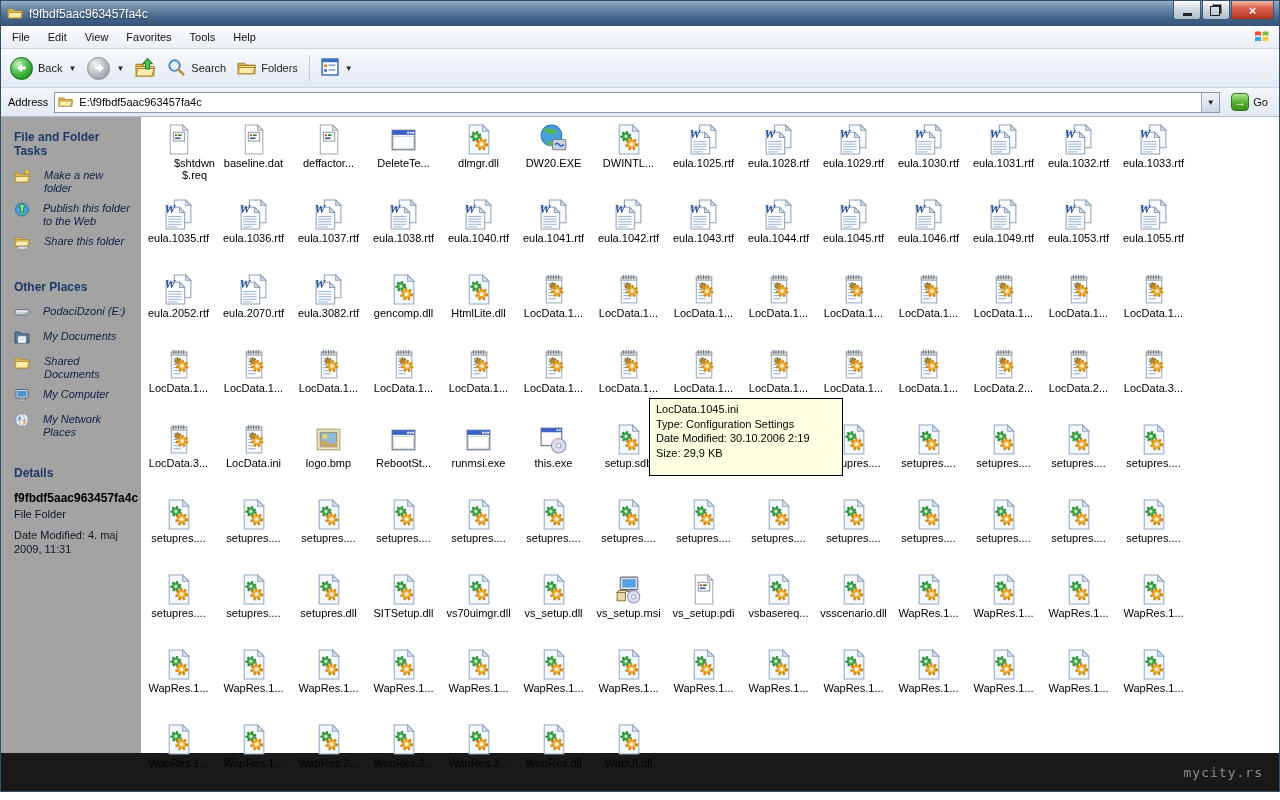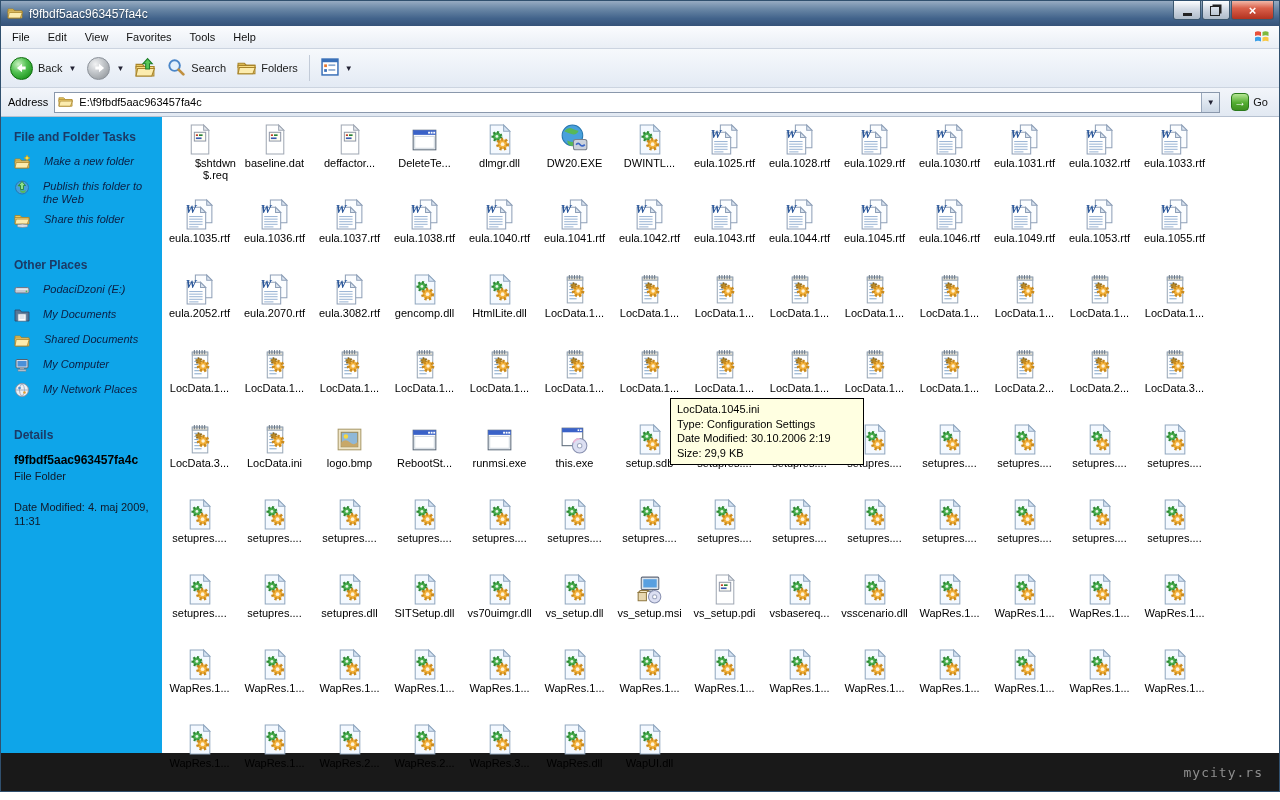--- a/index.html
+++ b/index.html
@@ -42,37 +42,37 @@
     display:flex;align-items:center;padding-left:3px;gap:4px;}
   .addr-input{flex:1;border:none;outline:none;font:11px "Liberation Sans",sans-serif;color:#000;background:transparent;}
   .addr-drop{width:17px;height:19px;flex:none;border-left:1px solid #9aa8bc;font-size:8px;color:#223;
     background:linear-gradient(#eff4fa,#ccd7e5);display:flex;align-items:center;justify-content:center;}
   .go-btn{display:flex;align-items:center;gap:4px;padding:2px 8px 2px 5px;color:#111;}
   .go-icon{width:18px;height:18px;border-radius:4px;box-sizing:border-box;border:1px solid #2a7a1a;
     background:linear-gradient(#b5e694,#52ad30 55%,#3d8f20);display:flex;align-items:center;justify-content:center;
     color:#fff;font-weight:bold;font-size:12px;line-height:12px;}
   
   .content{flex:1;display:flex;position:relative;background:#fff;min-height:0;}
-  .sidebar{width:161px;flex:none;box-sizing:border-box;background:#0ea5e9;padding:13px 8px 0 13px;overflow:hidden;}
+  .sidebar{width:140px;flex:none;box-sizing:border-box;background:#a3a3a3;padding:13px 8px 0 13px;overflow:hidden;}
   .sb-section{margin-bottom:27px;}
   .sb-header{font-weight:bold;font-size:12px;color:#1b3a66;margin-bottom:11px;}
   .sb-item{display:flex;align-items:flex-start;gap:13px;margin-bottom:7px;color:#0b1f44;line-height:13px;font-style:italic;}
   .sb-item svg{flex:none;margin-top:-1px;}
   .sb-name{font-weight:bold;font-size:12px;margin-bottom:2px;color:#000;}
   .sb-line{line-height:14px;color:#101828;}
-  .sb-modified{margin-top:17px;line-height:14px;color:#101828;}
+  .sb-modified{margin-top:7px;line-height:14px;color:#101828;}
   .main{flex:1;position:relative;background:#fff;min-width:0;}
   .grid{position:absolute;left:0;top:2px;display:grid;grid-template-columns:repeat(14,75px);grid-auto-rows:75px;}
   .cell{display:flex;flex-direction:column;align-items:center;padding-top:4px;box-sizing:border-box;}
   .fi{width:33px;height:33px;flex:none;}
   .fi svg{width:100%;height:100%;display:block;}
   .lbl{margin-top:1px;text-align:center;line-height:12px;max-width:74px;color:#000;}
   .lbl.wrap{max-width:62px;word-break:break-all;margin-left:32px;}
   .tooltip{position:absolute;left:508px;top:281px;width:180px;z-index:30;background:#ffffe1;
-    border:1px solid #000;padding:3px 6px 4px;line-height:14.5px;color:#000;}
+    border:1px solid #000;padding:3px 6px 15px;line-height:14.5px;color:#000;}
   
   .wmbar{height:38px;flex:none;background:#191919;display:flex;align-items:center;justify-content:flex-end;
     padding-right:16px;color:#8e8e8e;font-family:"DejaVu Sans Mono",monospace;font-size:13px;letter-spacing:1px;}
 </style>
 </head>
 <body>
 
 <div class="win">
 
   <div class="titlebar">

